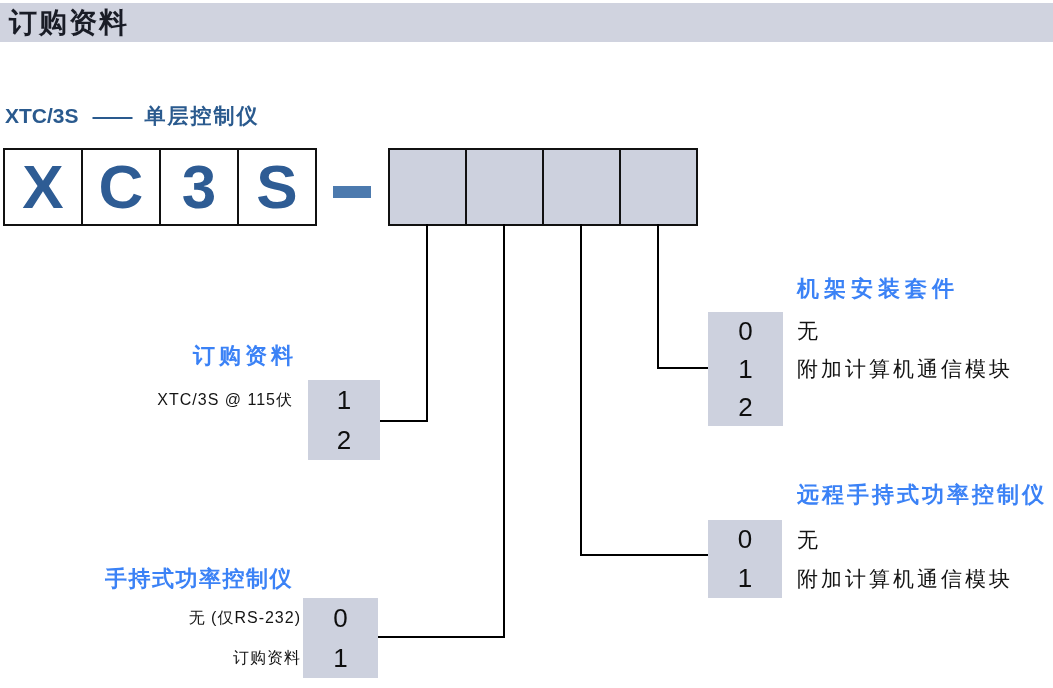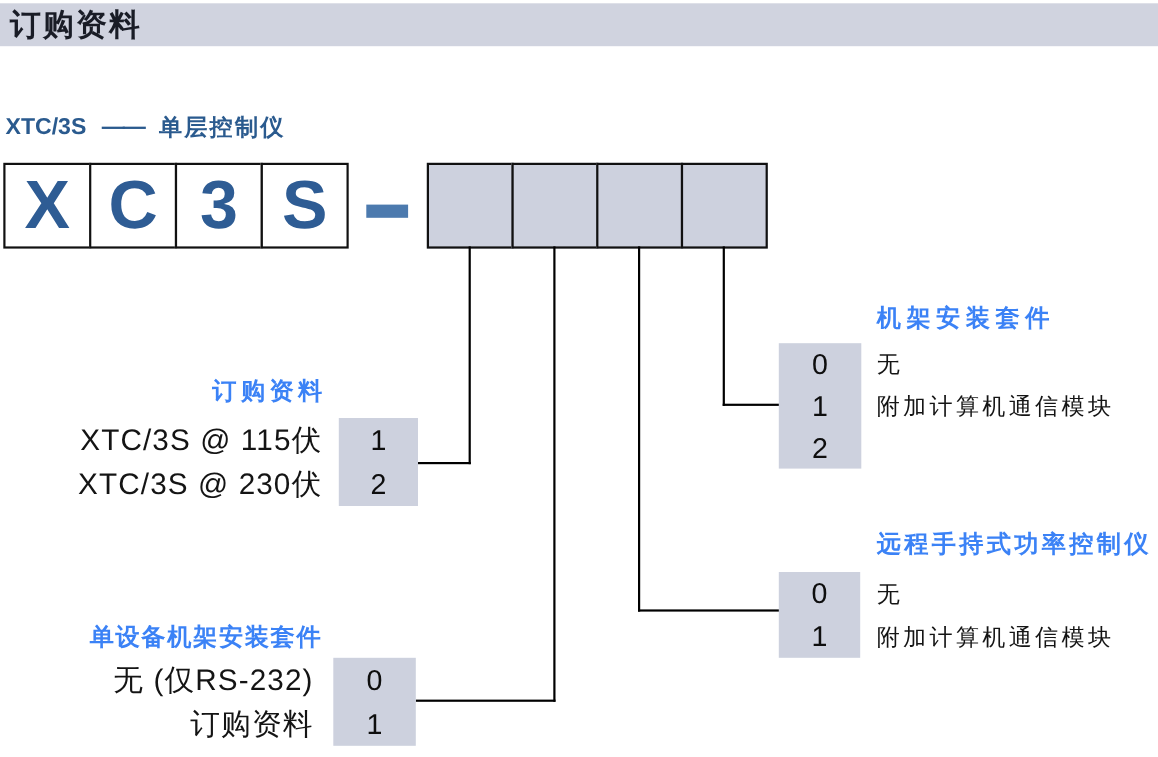--- a/index.html
+++ b/index.html
@@ -46,21 +46,21 @@
   .vline{width:2px;}
   .hline{height:2px;}
   
   .sec-title{
     position:absolute;font-size:22px;font-weight:bold;color:#3b82f6;letter-spacing:4px;white-space:nowrap;
   }
   .sec-title.ra{text-align:right;}
   
   .opt-col{position:absolute;display:flex;flex-direction:column;}
   .opt-col .opt-label{
-    display:flex;align-items:center;font-size:27px;color:#141414;
+    display:flex;align-items:center;font-size:16px;color:#141414;
     letter-spacing:1px;white-space:nowrap;
   }
   .opt-col.ra .opt-label{justify-content:flex-end;}
   .opt-col.la .opt-label{justify-content:flex-start;letter-spacing:3px;font-size:21px;}
   .r40 .opt-label{height:40px;}
   .r38 .opt-label{height:38px;}
   .r39 .opt-label{height:39px;}
   
   .value-box{
     position:absolute;background:#cdd1de;display:flex;flex-direction:column;
@@ -120,29 +120,28 @@
 
   <div class="vline" style="left:580px;top:224px;height:332px;"></div>
   <div class="hline" style="left:580px;top:554px;width:130px;"></div>
 
   <div class="vline" style="left:657px;top:224px;height:145px;"></div>
   <div class="hline" style="left:657px;top:367px;width:53px;"></div>
 
   <div class="sec-title ra" style="left:97px;top:341px;width:200px;">订购资料</div>
   <div class="opt-col ra r40" style="left:40px;top:380px;width:253px;">
     <div class="opt-label">XTC/3S @ 115伏</div>
-    <div class="opt-label">XTC/3S @ 230伏</div>
   </div>
   <div class="value-box r40" style="left:308px;top:380px;width:72px;height:80px;">
     <div class="val">1</div>
     <div class="val">2</div>
   </div>
 
-  <div class="sec-title ra" style="left:60px;top:564px;width:233px;letter-spacing:1.5px;">单设备机架安装套件</div>
-  <div class="opt-col ra r40" style="left:52px;top:598px;width:233px;justify-content:center;">
+  <div class="sec-title ra" style="left:60px;top:564px;width:233px;letter-spacing:1.5px;">手持式功率控制仪</div>
+  <div class="opt-col ra r40" style="left:68px;top:598px;width:233px;justify-content:center;">
     <div class="opt-label">无 (仅RS-232)</div>
     <div class="opt-label">订购资料</div>
   </div>
   <div class="value-box r40" style="left:303px;top:598px;width:75px;height:80px;">
     <div class="val">0</div>
     <div class="val">1</div>
   </div>
 
   <div class="sec-title" style="left:797px;top:274px;letter-spacing:5px;">机架安装套件</div>
   <div class="value-box r38" style="left:708px;top:312px;width:75px;height:114px;">

